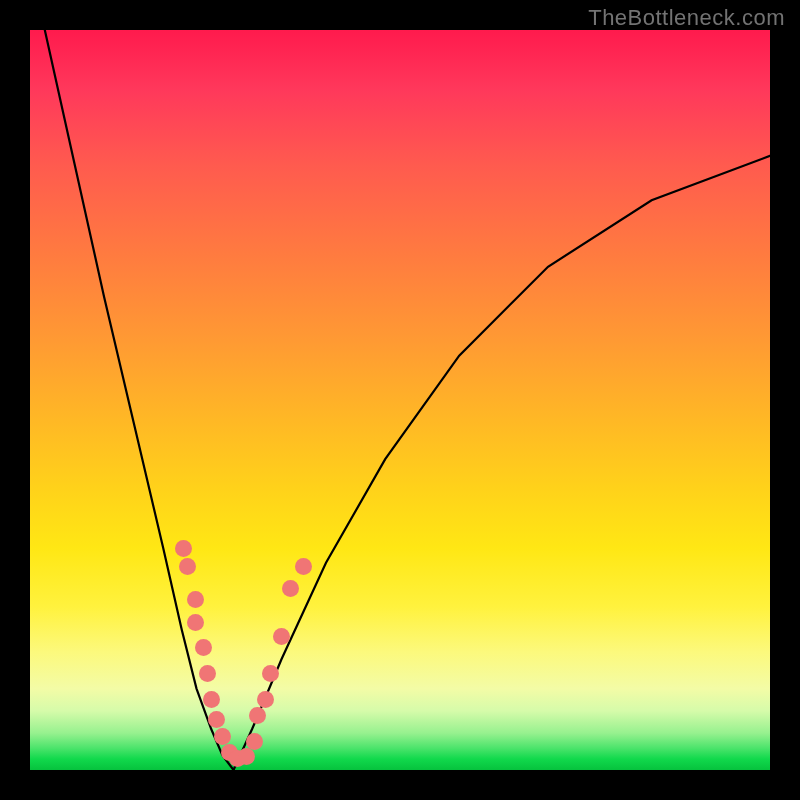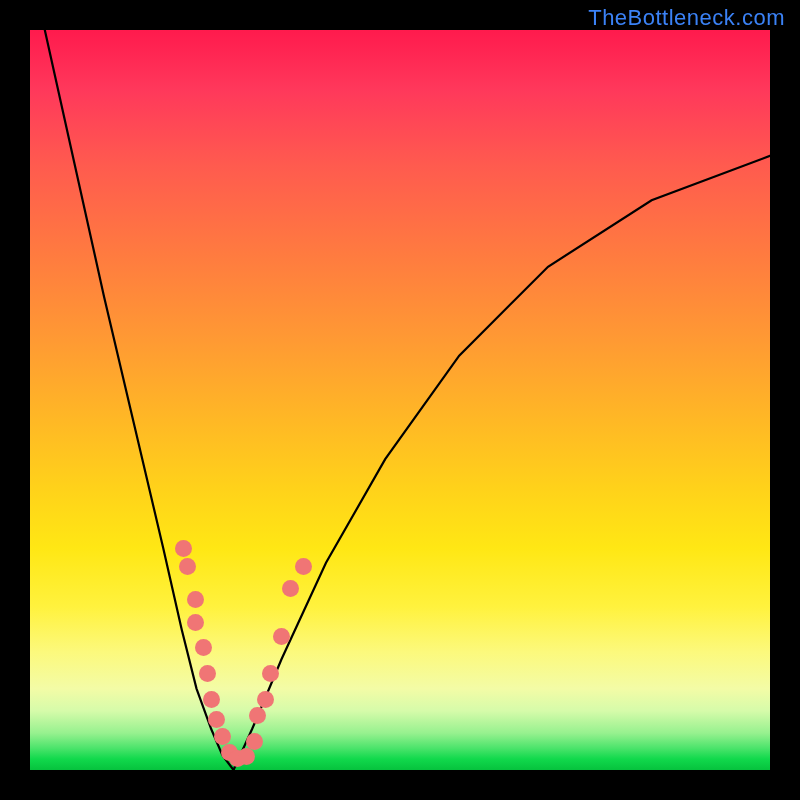--- a/index.html
+++ b/index.html
@@ -44,21 +44,21 @@
       #4de46c 97%,
       #11d94c 98.5%,
       #06c23d 100%
     );
     overflow: hidden;
   }
   .watermark {
     position: absolute;
     top: 5px;
     right: 15px;
-    color: #3b82f6;
+    color: #737373;
     font-size: 22px;
     font-weight: 500;
     letter-spacing: 0.5px;
     user-select: none;
   }
   svg.curves {
     position: absolute;
     top: 0;
     left: 0;
   }

